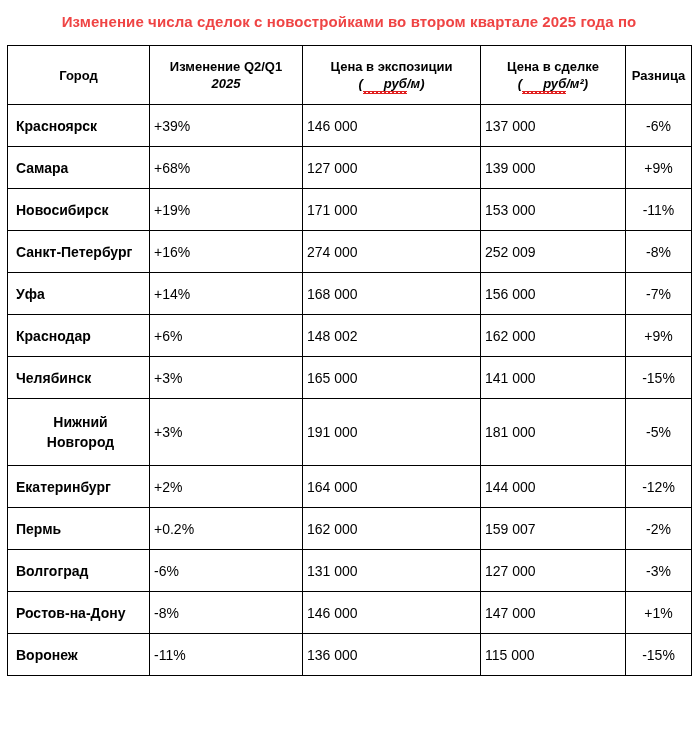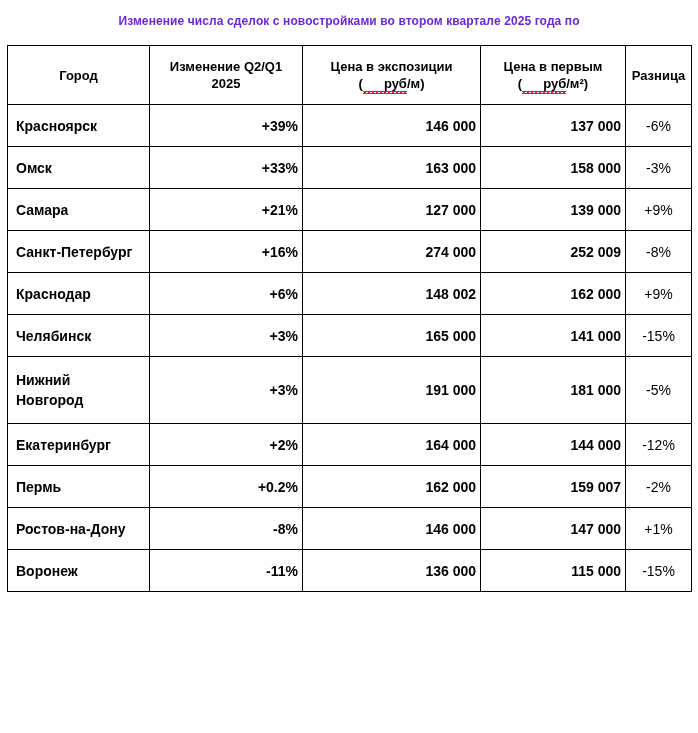--- a/index.html
+++ b/index.html
@@ -21,25 +21,25 @@
     height: 733px;
     background: #ffffff;
   }
 
   
   .title-block {
     padding: 11px 34px 0 34px;
     text-align: center;
   }
   .title-line {
-    font-size: 12px;
+    font-size: 15px;
     font-weight: bold;
     line-height: 21px;
     letter-spacing: 0.1px;
-    color: #6d28d9;
+    color: #ef4444;
   }
 
   
   .table-wrap {
     margin: 13px 7px 0 7px;
     width: 684px;
   }
   table.data-table {
     width: 684px;
     border-collapse: collapse;
@@ -64,20 +64,21 @@
   thead th {
     height: 58px;
     font-size: 13px;
     font-weight: bold;
     text-align: center;
     line-height: 17px;
     padding: 2px 3px;
   }
   thead th .hdr-sub {
     display: block;
+    font-style: italic;
   }
 
   
   .sp {
     position: relative;
     display: inline-block;
     padding-left: 21px;
   }
   .sp::after {
     content: "";
@@ -98,34 +99,35 @@
     font-size: 14px;
     line-height: 18px;
   }
   tbody td.city {
     font-weight: bold;
     font-size: 14px;
     text-align: left;
     padding: 3px 4px 3px 8px;
   }
   tbody td.num {
-    text-align: right;
-    font-weight: bold;
-    padding: 3px 4px;
-  }
-  tbody td.diff {
-    text-align: center;
+    text-align: left;
     font-weight: normal;
     padding: 3px 4px;
   }
+  tbody td.diff {
+    text-align: center;
+    font-weight: normal;
+    padding: 3px 4px;
+  }
   tbody tr.tall td {
     height: 60px;
   }
   tbody tr.tall td.city {
     line-height: 20px;
+    text-align: center;
   }
   .city-l2 { display: block; }
 </style>
 </head>
 <body>
 
 <div id="page">
 
   <div class="title-block">
     <div class="title-line">Изменение числа сделок с новостройками во втором квартале 2025 года по</div>
@@ -147,56 +149,63 @@
           </th>
           <th>
             <span>Изменение Q2/Q1</span>
             <span class="hdr-sub">2025</span>
           </th>
           <th>
             <span>Цена в экспозиции</span>
             <span class="hdr-sub"><span>(</span><span class="sp">руб</span><span>/м)</span></span>
           </th>
           <th>
-            <span>Цена в первым</span>
+            <span>Цена в сделке</span>
             <span class="hdr-sub"><span>(</span><span class="sp">руб</span><span>/м²)</span></span>
           </th>
           <th>
             <span>Разница</span>
           </th>
         </tr>
       </thead>
       <tbody id="tbody">
           <tr>
             <td class="city"><span>Красноярск</span></td>
             <td class="num">+39%</td>
             <td class="num">146 000</td>
             <td class="num">137 000</td>
             <td class="diff">-6%</td>
           </tr>
           <tr>
-            <td class="city"><span>Омск</span></td>
-            <td class="num">+33%</td>
-            <td class="num">163 000</td>
-            <td class="num">158 000</td>
-            <td class="diff">-3%</td>
-          </tr>
-          <tr>
             <td class="city"><span>Самара</span></td>
-            <td class="num">+21%</td>
+            <td class="num">+68%</td>
             <td class="num">127 000</td>
             <td class="num">139 000</td>
             <td class="diff">+9%</td>
+          </tr>
+          <tr>
+            <td class="city"><span>Новосибирск</span></td>
+            <td class="num">+19%</td>
+            <td class="num">171 000</td>
+            <td class="num">153 000</td>
+            <td class="diff">-11%</td>
           </tr>
           <tr>
             <td class="city"><span>Санкт-Петербург</span></td>
             <td class="num">+16%</td>
             <td class="num">274 000</td>
             <td class="num">252 009</td>
             <td class="diff">-8%</td>
+          </tr>
+          <tr>
+            <td class="city"><span>Уфа</span></td>
+            <td class="num">+14%</td>
+            <td class="num">168 000</td>
+            <td class="num">156 000</td>
+            <td class="diff">-7%</td>
           </tr>
           <tr>
             <td class="city"><span>Краснодар</span></td>
             <td class="num">+6%</td>
             <td class="num">148 002</td>
             <td class="num">162 000</td>
             <td class="diff">+9%</td>
           </tr>
           <tr>
             <td class="city"><span>Челябинск</span></td>
@@ -220,20 +229,27 @@
             <td class="diff">-12%</td>
           </tr>
           <tr>
             <td class="city"><span>Пермь</span></td>
             <td class="num">+0.2%</td>
             <td class="num">162 000</td>
             <td class="num">159 007</td>
             <td class="diff">-2%</td>
           </tr>
           <tr>
+            <td class="city"><span>Волгоград</span></td>
+            <td class="num">-6%</td>
+            <td class="num">131 000</td>
+            <td class="num">127 000</td>
+            <td class="diff">-3%</td>
+          </tr>
+          <tr>
             <td class="city"><span>Ростов-на-Дону</span></td>
             <td class="num">-8%</td>
             <td class="num">146 000</td>
             <td class="num">147 000</td>
             <td class="diff">+1%</td>
           </tr>
           <tr>
             <td class="city"><span>Воронеж</span></td>
             <td class="num">-11%</td>
             <td class="num">136 000</td>

